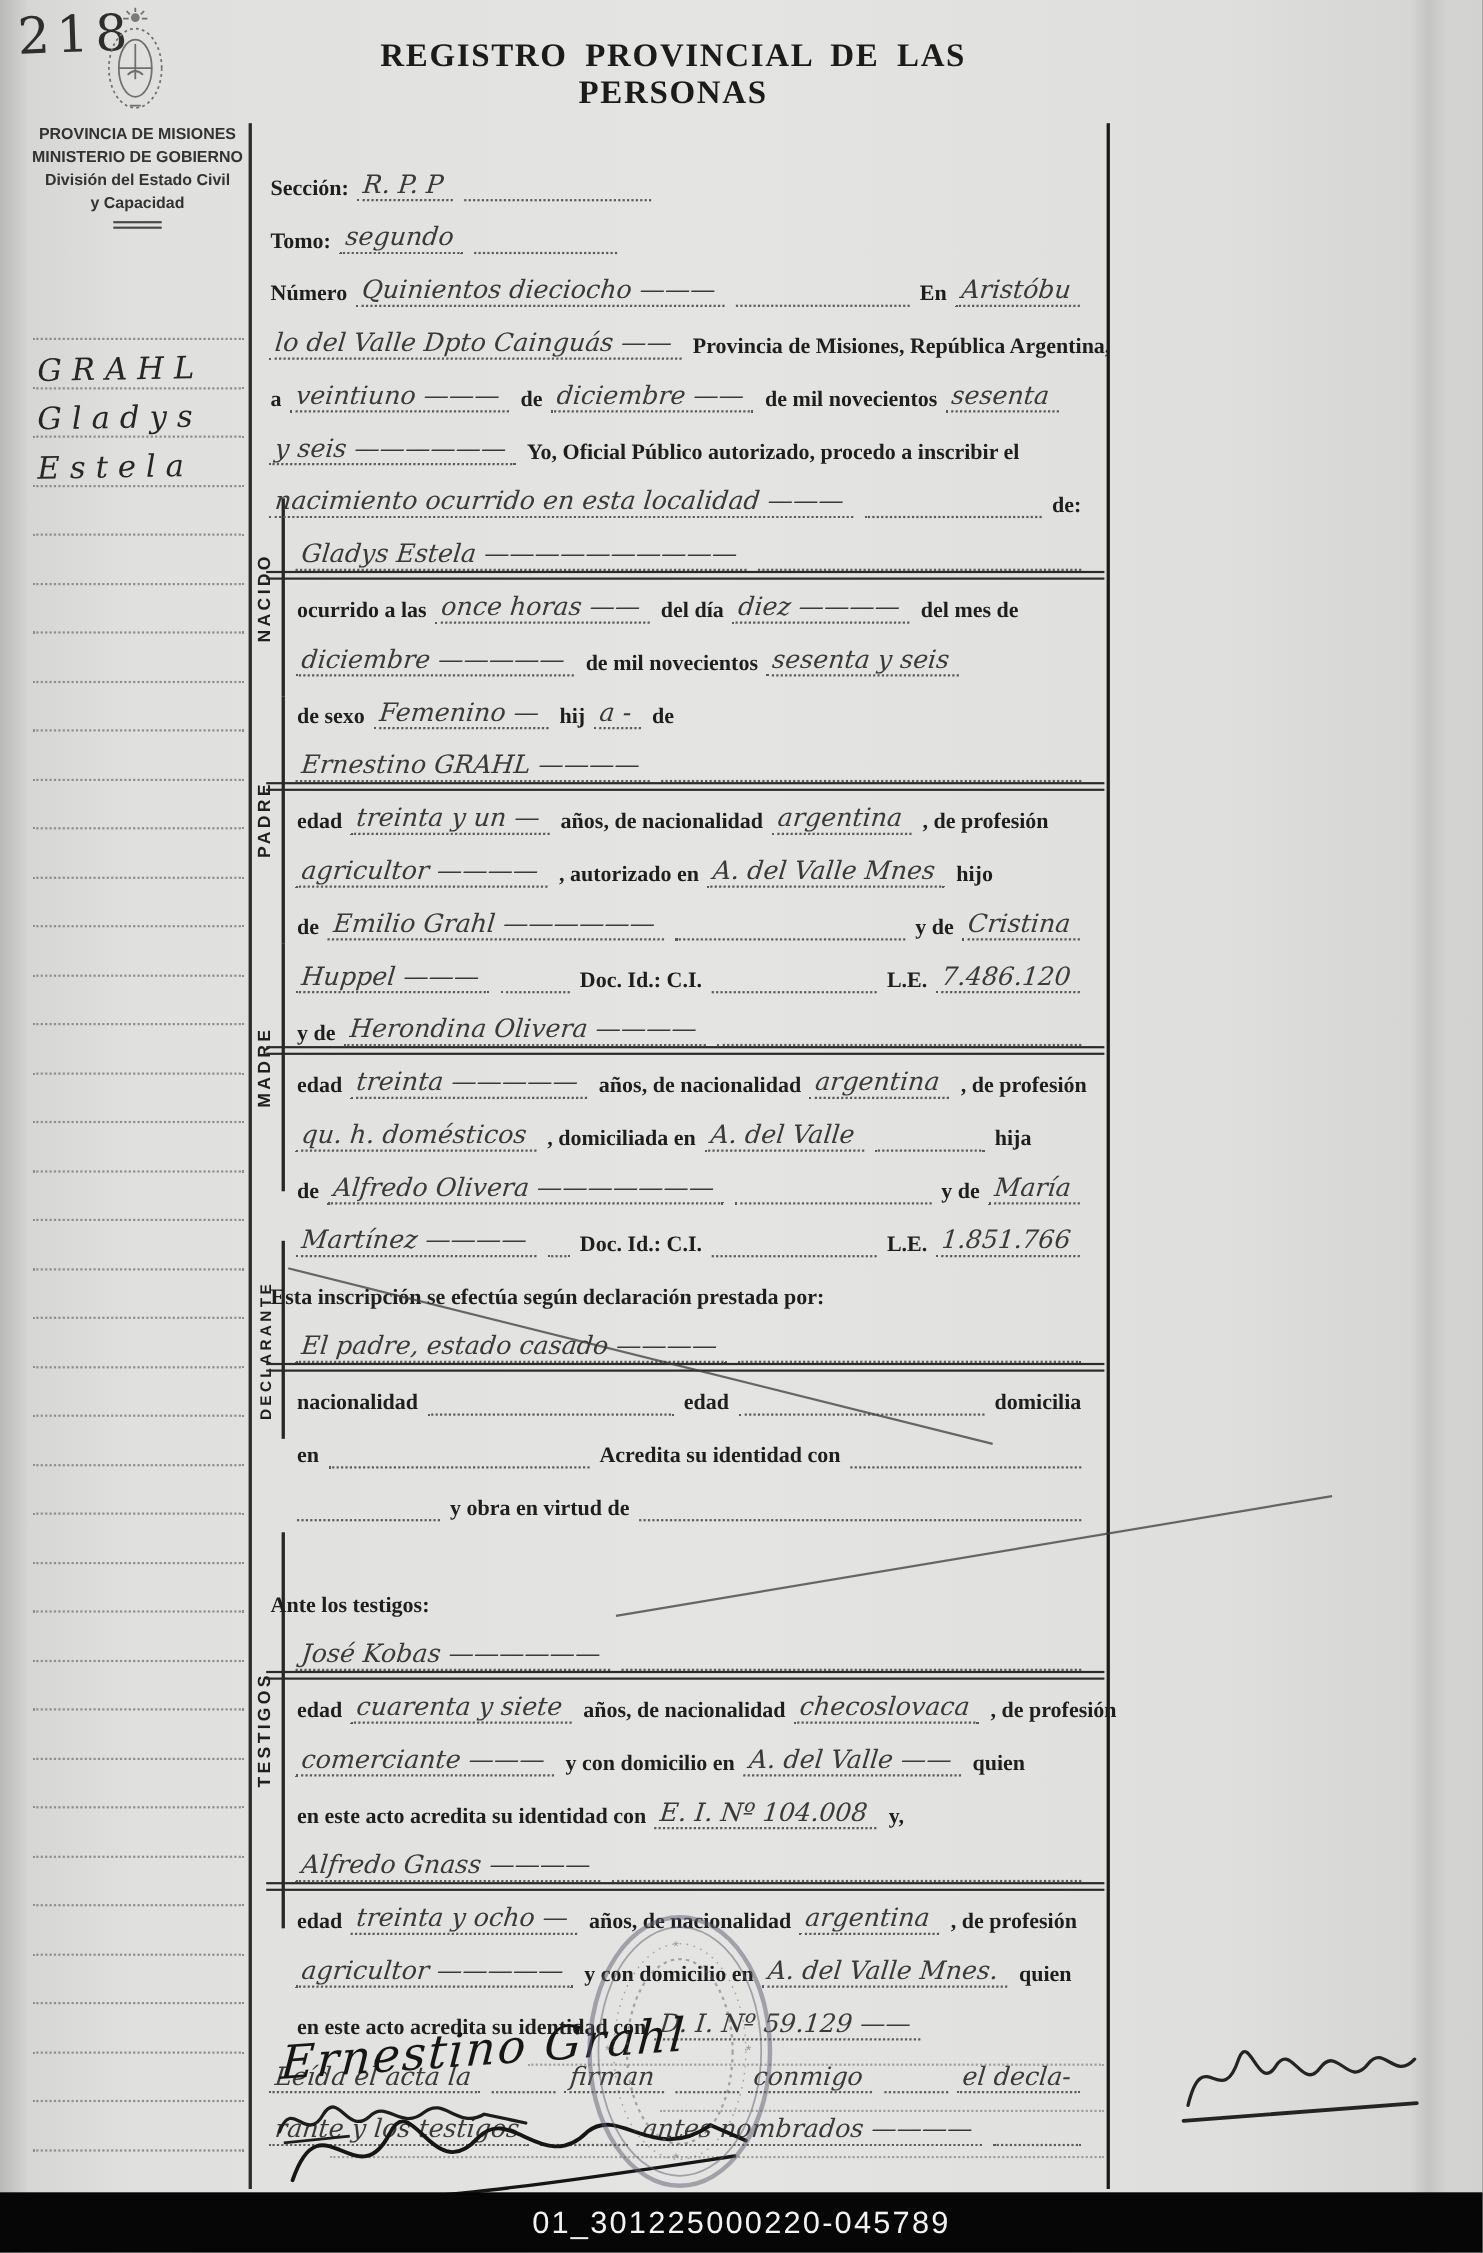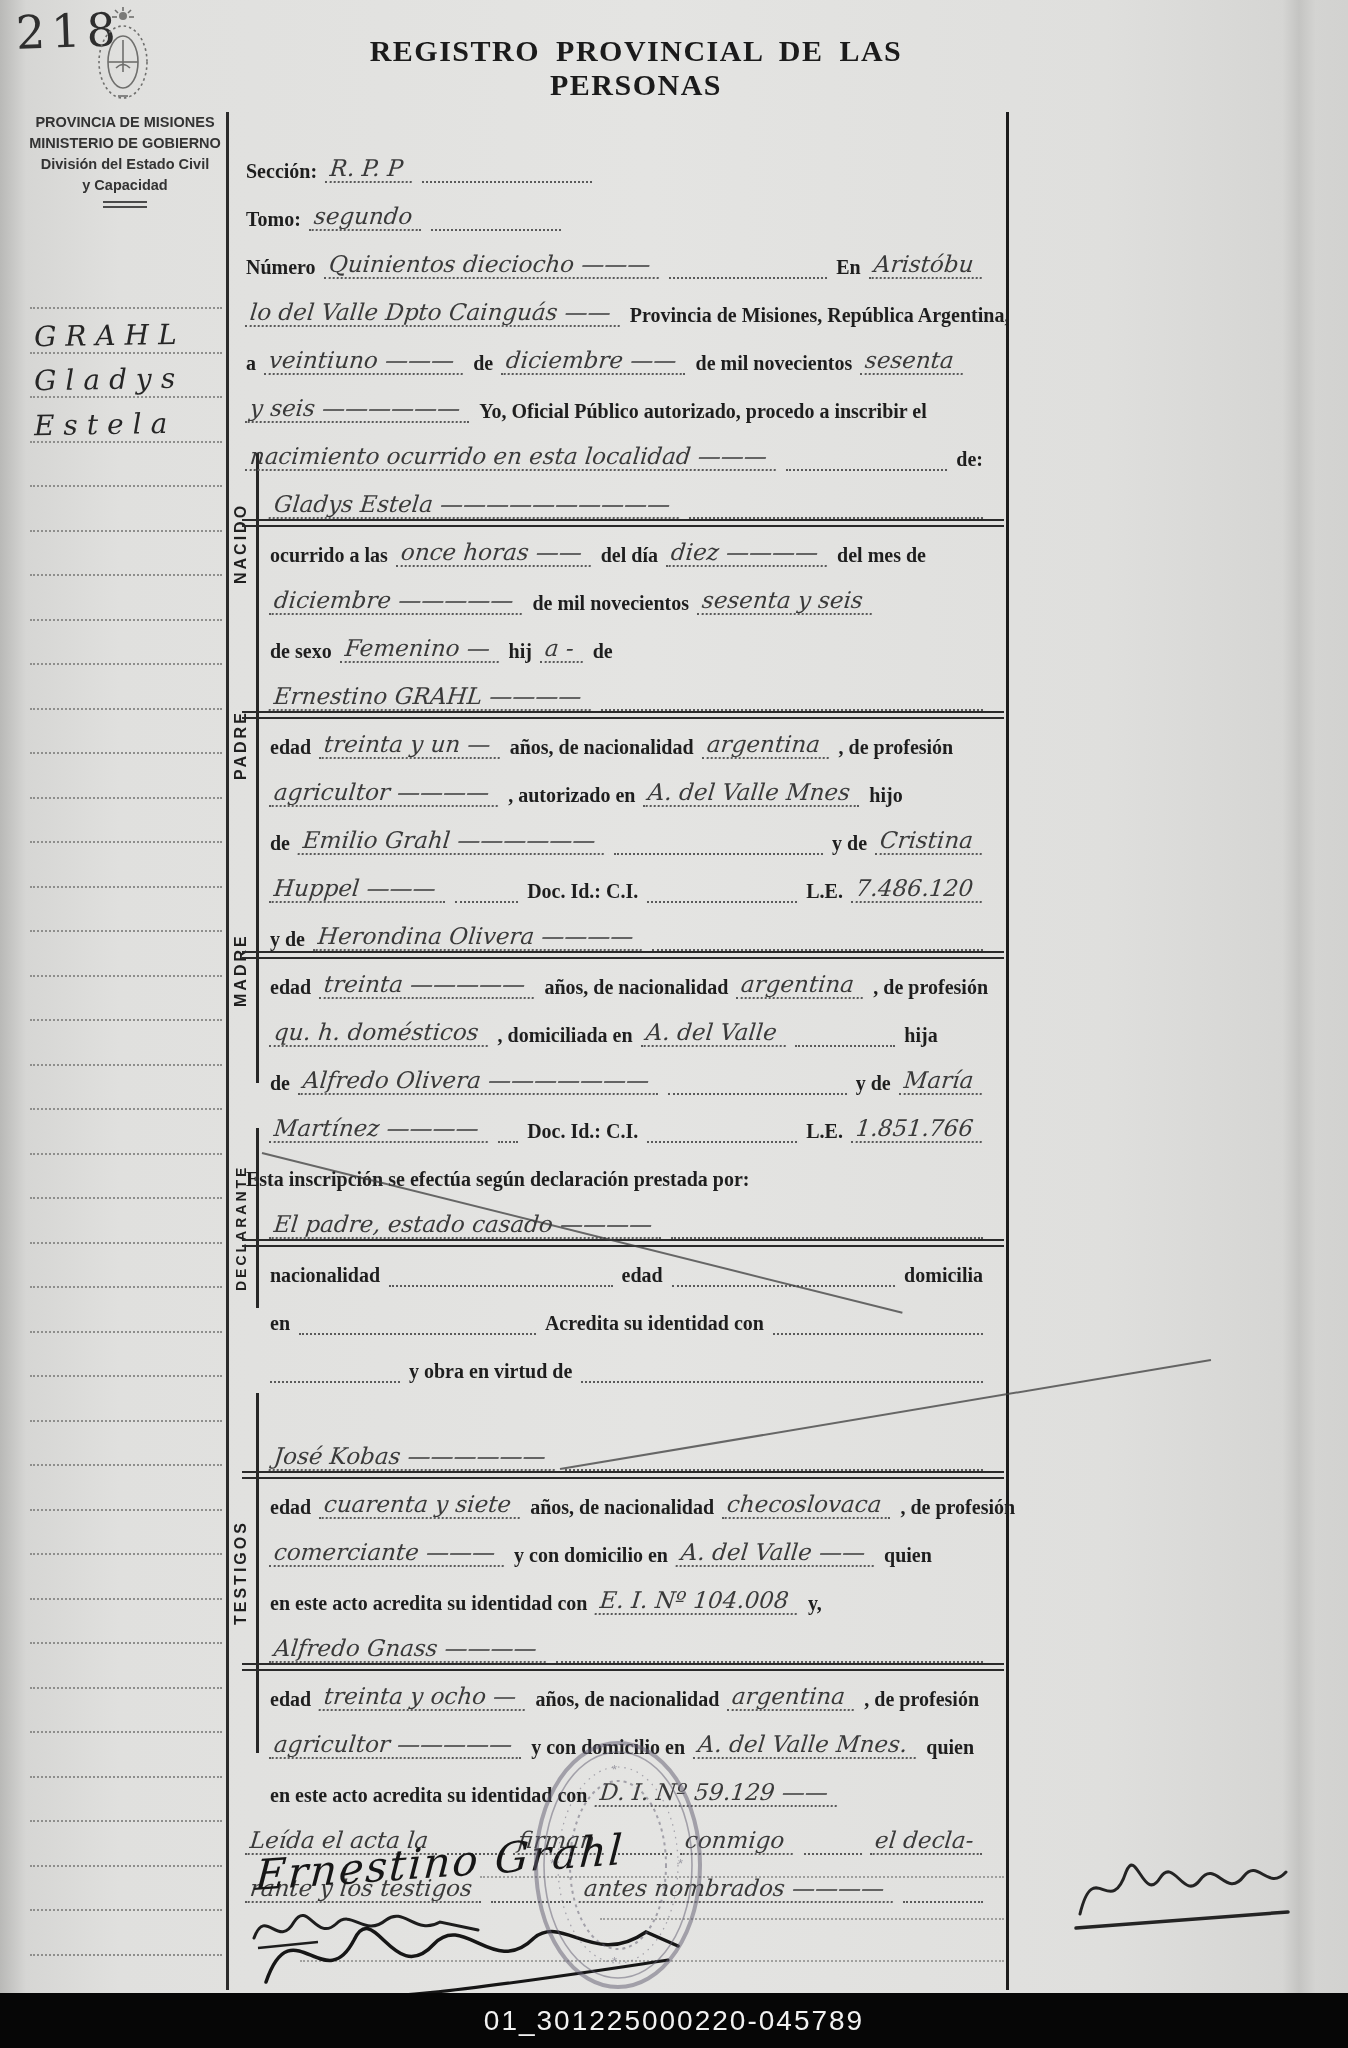--- a/index.html
+++ b/index.html
@@ -6,21 +6,21 @@
   .page{
     position:relative;width:1348px;height:2048px;margin:0 auto;overflow:hidden;
     background:linear-gradient(90deg,#b9b9b7 0px,#d6d6d4 26px,#e0e0de 120px,#e4e4e2 48%,#dfdfdd 82%,#d2d2d0 100%);
     font-family:"Liberation Serif",serif;color:#222;
   }
   .crease{position:absolute;top:0;bottom:0;left:1282px;width:34px;
     background:linear-gradient(90deg,rgba(0,0,0,0) 0,rgba(0,0,0,.08) 50%,rgba(0,0,0,0) 100%);}
   .page-number{position:absolute;left:16px;top:4px;font-family:"DejaVu Serif",serif;
     font-size:46px;letter-spacing:6px;color:#2e2e2e;transform:rotate(-2deg);}
   .coat{position:absolute;left:90px;top:6px;}
-  .title{position:absolute;left:304px;top:34px;width:664px;text-align:center;
+  .title{position:absolute;left:280px;top:34px;width:664px;text-align:center;
     font-weight:bold;font-size:30px;letter-spacing:1.5px;word-spacing:7px;color:#1b1b1b;}
   .org{position:absolute;left:28px;top:112px;width:194px;text-align:center;
     font-family:"Liberation Sans",sans-serif;font-weight:bold;font-size:14.5px;line-height:1.45;color:#333;}
   .org-rule{width:44px;height:3px;border-top:2px solid #4a4a4a;border-bottom:2px solid #4a4a4a;margin:5px auto 0;}
   .margin-lines{position:absolute;left:30px;top:0;width:192px;height:2000px;}
   .margin-line{position:absolute;left:0;right:0;border-bottom:2px dotted #8e8e8c;}
   .margin-entry{position:absolute;left:4px;font-family:"DejaVu Serif",serif;font-style:italic;
     font-size:28px;letter-spacing:9px;color:#262626;transform:rotate(-1deg);}
   .vline-divider{position:absolute;left:226px;top:112px;height:1878px;width:3px;background:#2b2b2b;}
   .vline-right{position:absolute;left:1006px;top:112px;height:1878px;width:3px;background:#1c1c1c;}
@@ -296,20 +296,23 @@
         <span class="seg-f grow"></span>
         <span class="seg-p">Acredita su identidad con</span>
         <span class="seg-f" style="width: 210px;"></span>
       </div>
       <div class="row">
         <span class="seg-f" style="width: 130px;"></span>
         <span class="seg-p">y obra en virtud de</span>
         <span class="seg-f grow"></span>
       </div>
       <div class="spacer" style="height: 40px;"></div>
+      <div class="row flush">
+        <span class="seg-p">Ante los testigos:</span>
+      </div>
       <div class="row ruled">
         <span class="seg-h">José Kobas ——————</span>
         <span class="seg-f grow"></span>
       </div>
       <div class="row">
         <span class="seg-p">edad</span>
         <span class="seg-h">cuarenta y siete</span>
         <span class="seg-p">años, de nacionalidad</span>
         <span class="seg-h">checoslovaca</span>
         <span class="seg-p">, de profesión</span>

